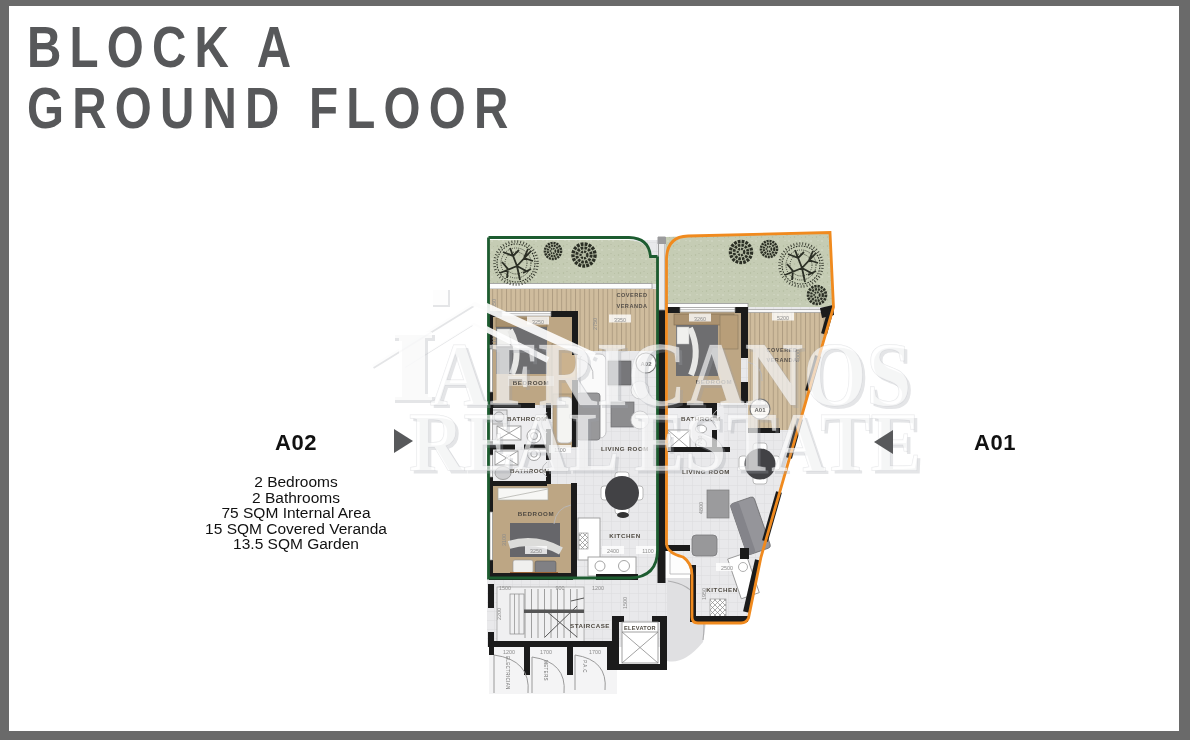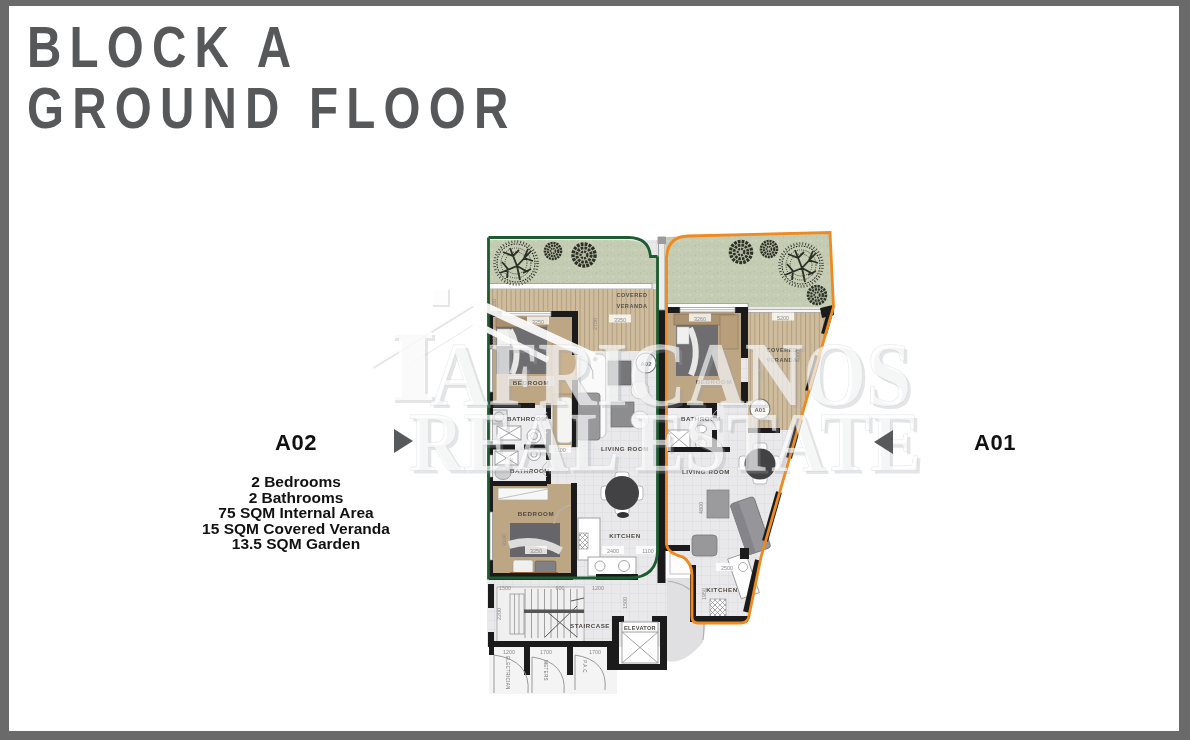--- a/index.html
+++ b/index.html
@@ -4,21 +4,21 @@
 <style>
 html,body{margin:0;padding:0;}
 body{width:1190px;height:740px;position:relative;background:#fff;overflow:hidden;
  font-family:"Liberation Sans", sans-serif;}
 .frame{position:absolute;inset:0;border-top:6px solid #6a6a6a;border-right:11px solid #6a6a6a;
  border-bottom:9px solid #6a6a6a;border-left:9px solid #6a6a6a;z-index:50;pointer-events:none;}
 h1{position:absolute;left:27px;top:16px;margin:0;font-size:58px;line-height:61px;
  letter-spacing:10px;font-weight:700;color:#57585a;transform:scaleX(0.82);transform-origin:0 0;white-space:nowrap;}
 .info{position:absolute;width:240px;text-align:center;color:#111;}
 .info .unit{font-size:22px;font-weight:700;letter-spacing:.5px;}
-.info .lines{margin-top:18px;font-size:15.5px;font-weight:700;line-height:15.6px;letter-spacing:0;}
+.info .lines{margin-top:18px;font-size:15.5px;font-weight:400;line-height:15.6px;letter-spacing:0;}
 #infoL{left:176px;top:430px;}
 #infoR{left:875px;top:430px;}
 .arrow{position:absolute;width:0;height:0;z-index:45;}
 #arrowR{left:394px;top:429px;border-top:12px solid transparent;border-bottom:12px solid transparent;border-left:19px solid #58595b;}
 #arrowL{left:874px;top:430px;border-top:12px solid transparent;border-bottom:12px solid transparent;border-right:19px solid #58595b;}
 #plan{position:absolute;left:470px;top:218px;width:390px;height:492px;}
 #wm{position:absolute;left:0;top:0;width:1190px;height:740px;z-index:40;pointer-events:none;padding-left:48px;}
 </style>
 </head>
 <body>

